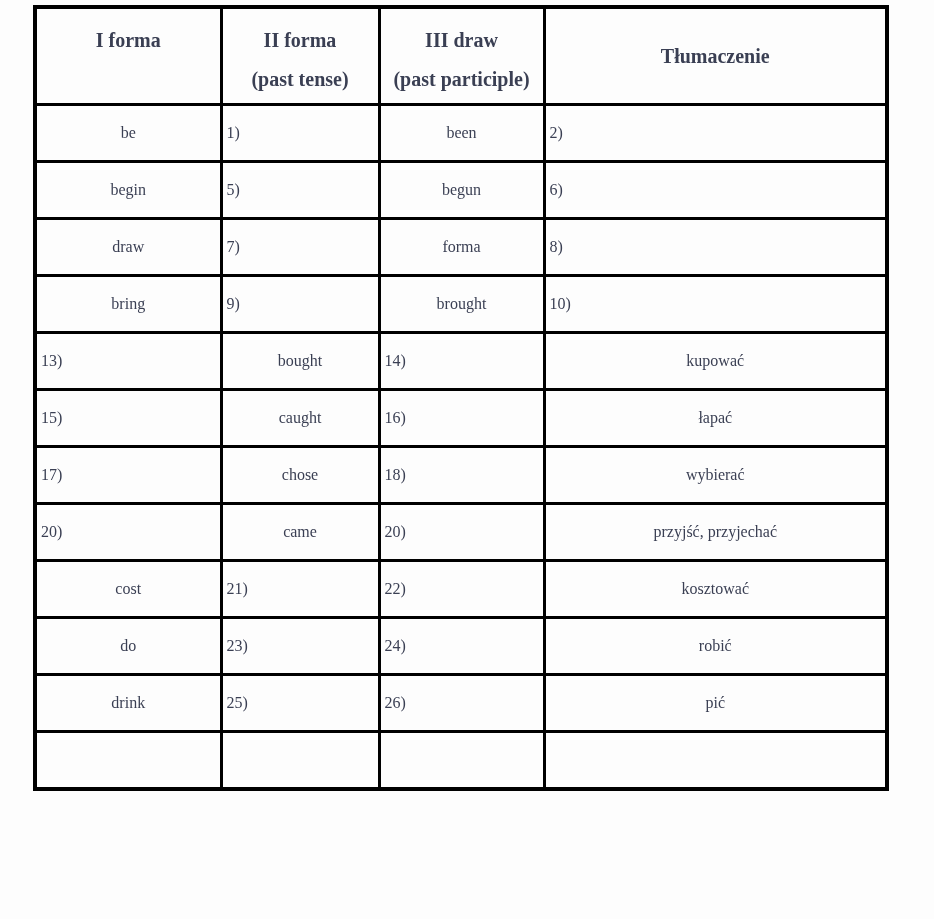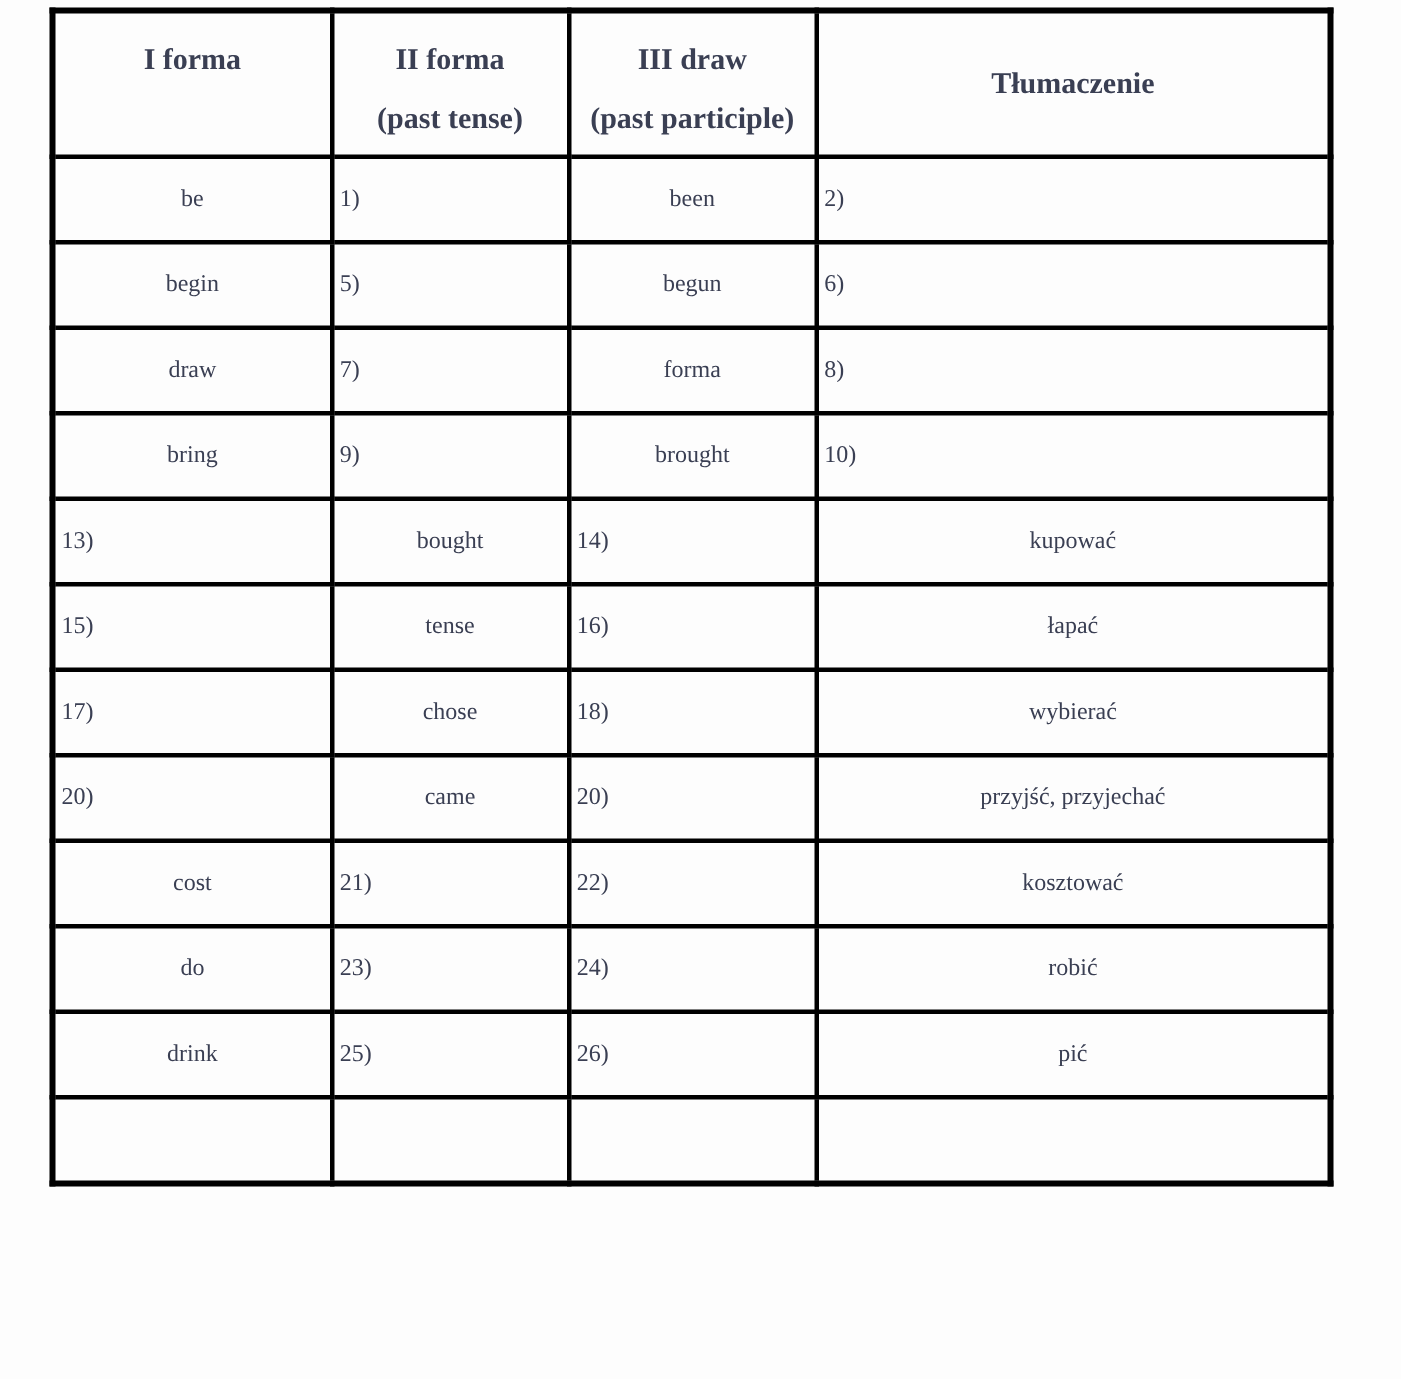--- a/index.html
+++ b/index.html
@@ -129,21 +129,21 @@
           <td class="align-left">10)</td>
         </tr>
         <tr>
           <td class="align-left">13)</td>
           <td>bought</td>
           <td class="align-left">14)</td>
           <td>kupować</td>
         </tr>
         <tr>
           <td class="align-left">15)</td>
-          <td>tense</td>
+          <td>caught</td>
           <td class="align-left">16)</td>
           <td>łapać</td>
         </tr>
         <tr>
           <td class="align-left">17)</td>
           <td>chose</td>
           <td class="align-left">18)</td>
           <td>wybierać</td>
         </tr>
         <tr>

